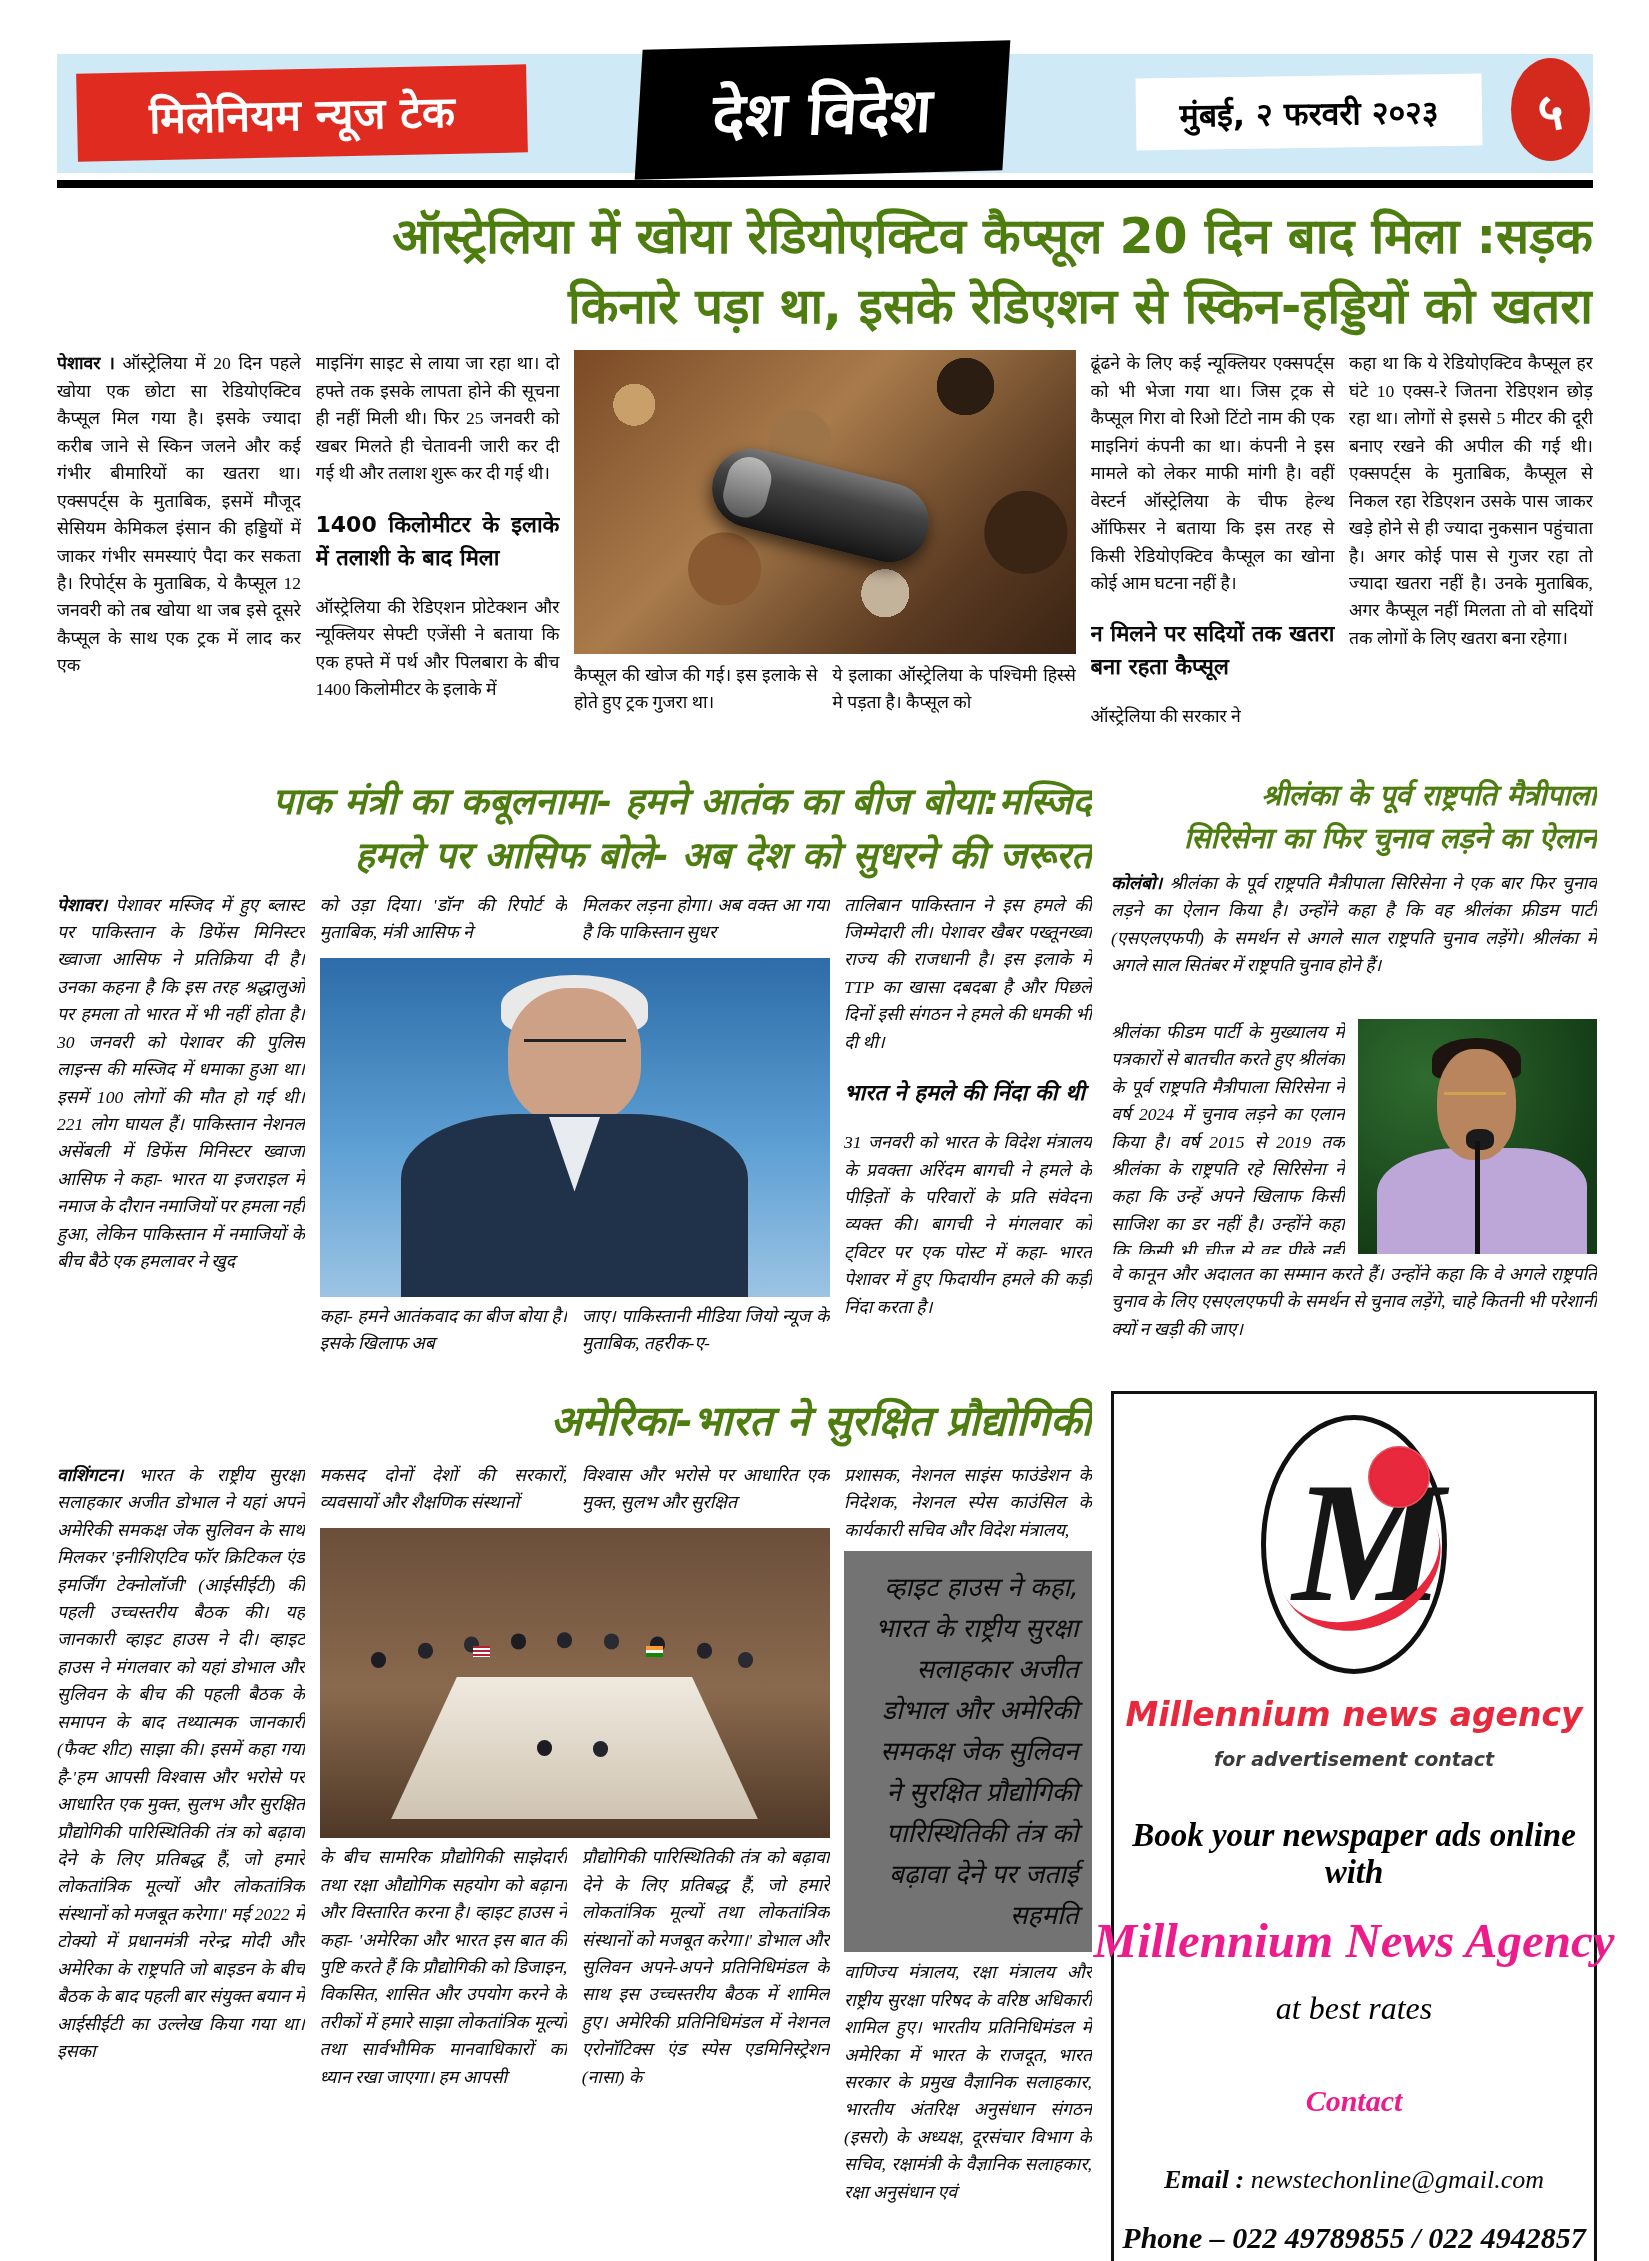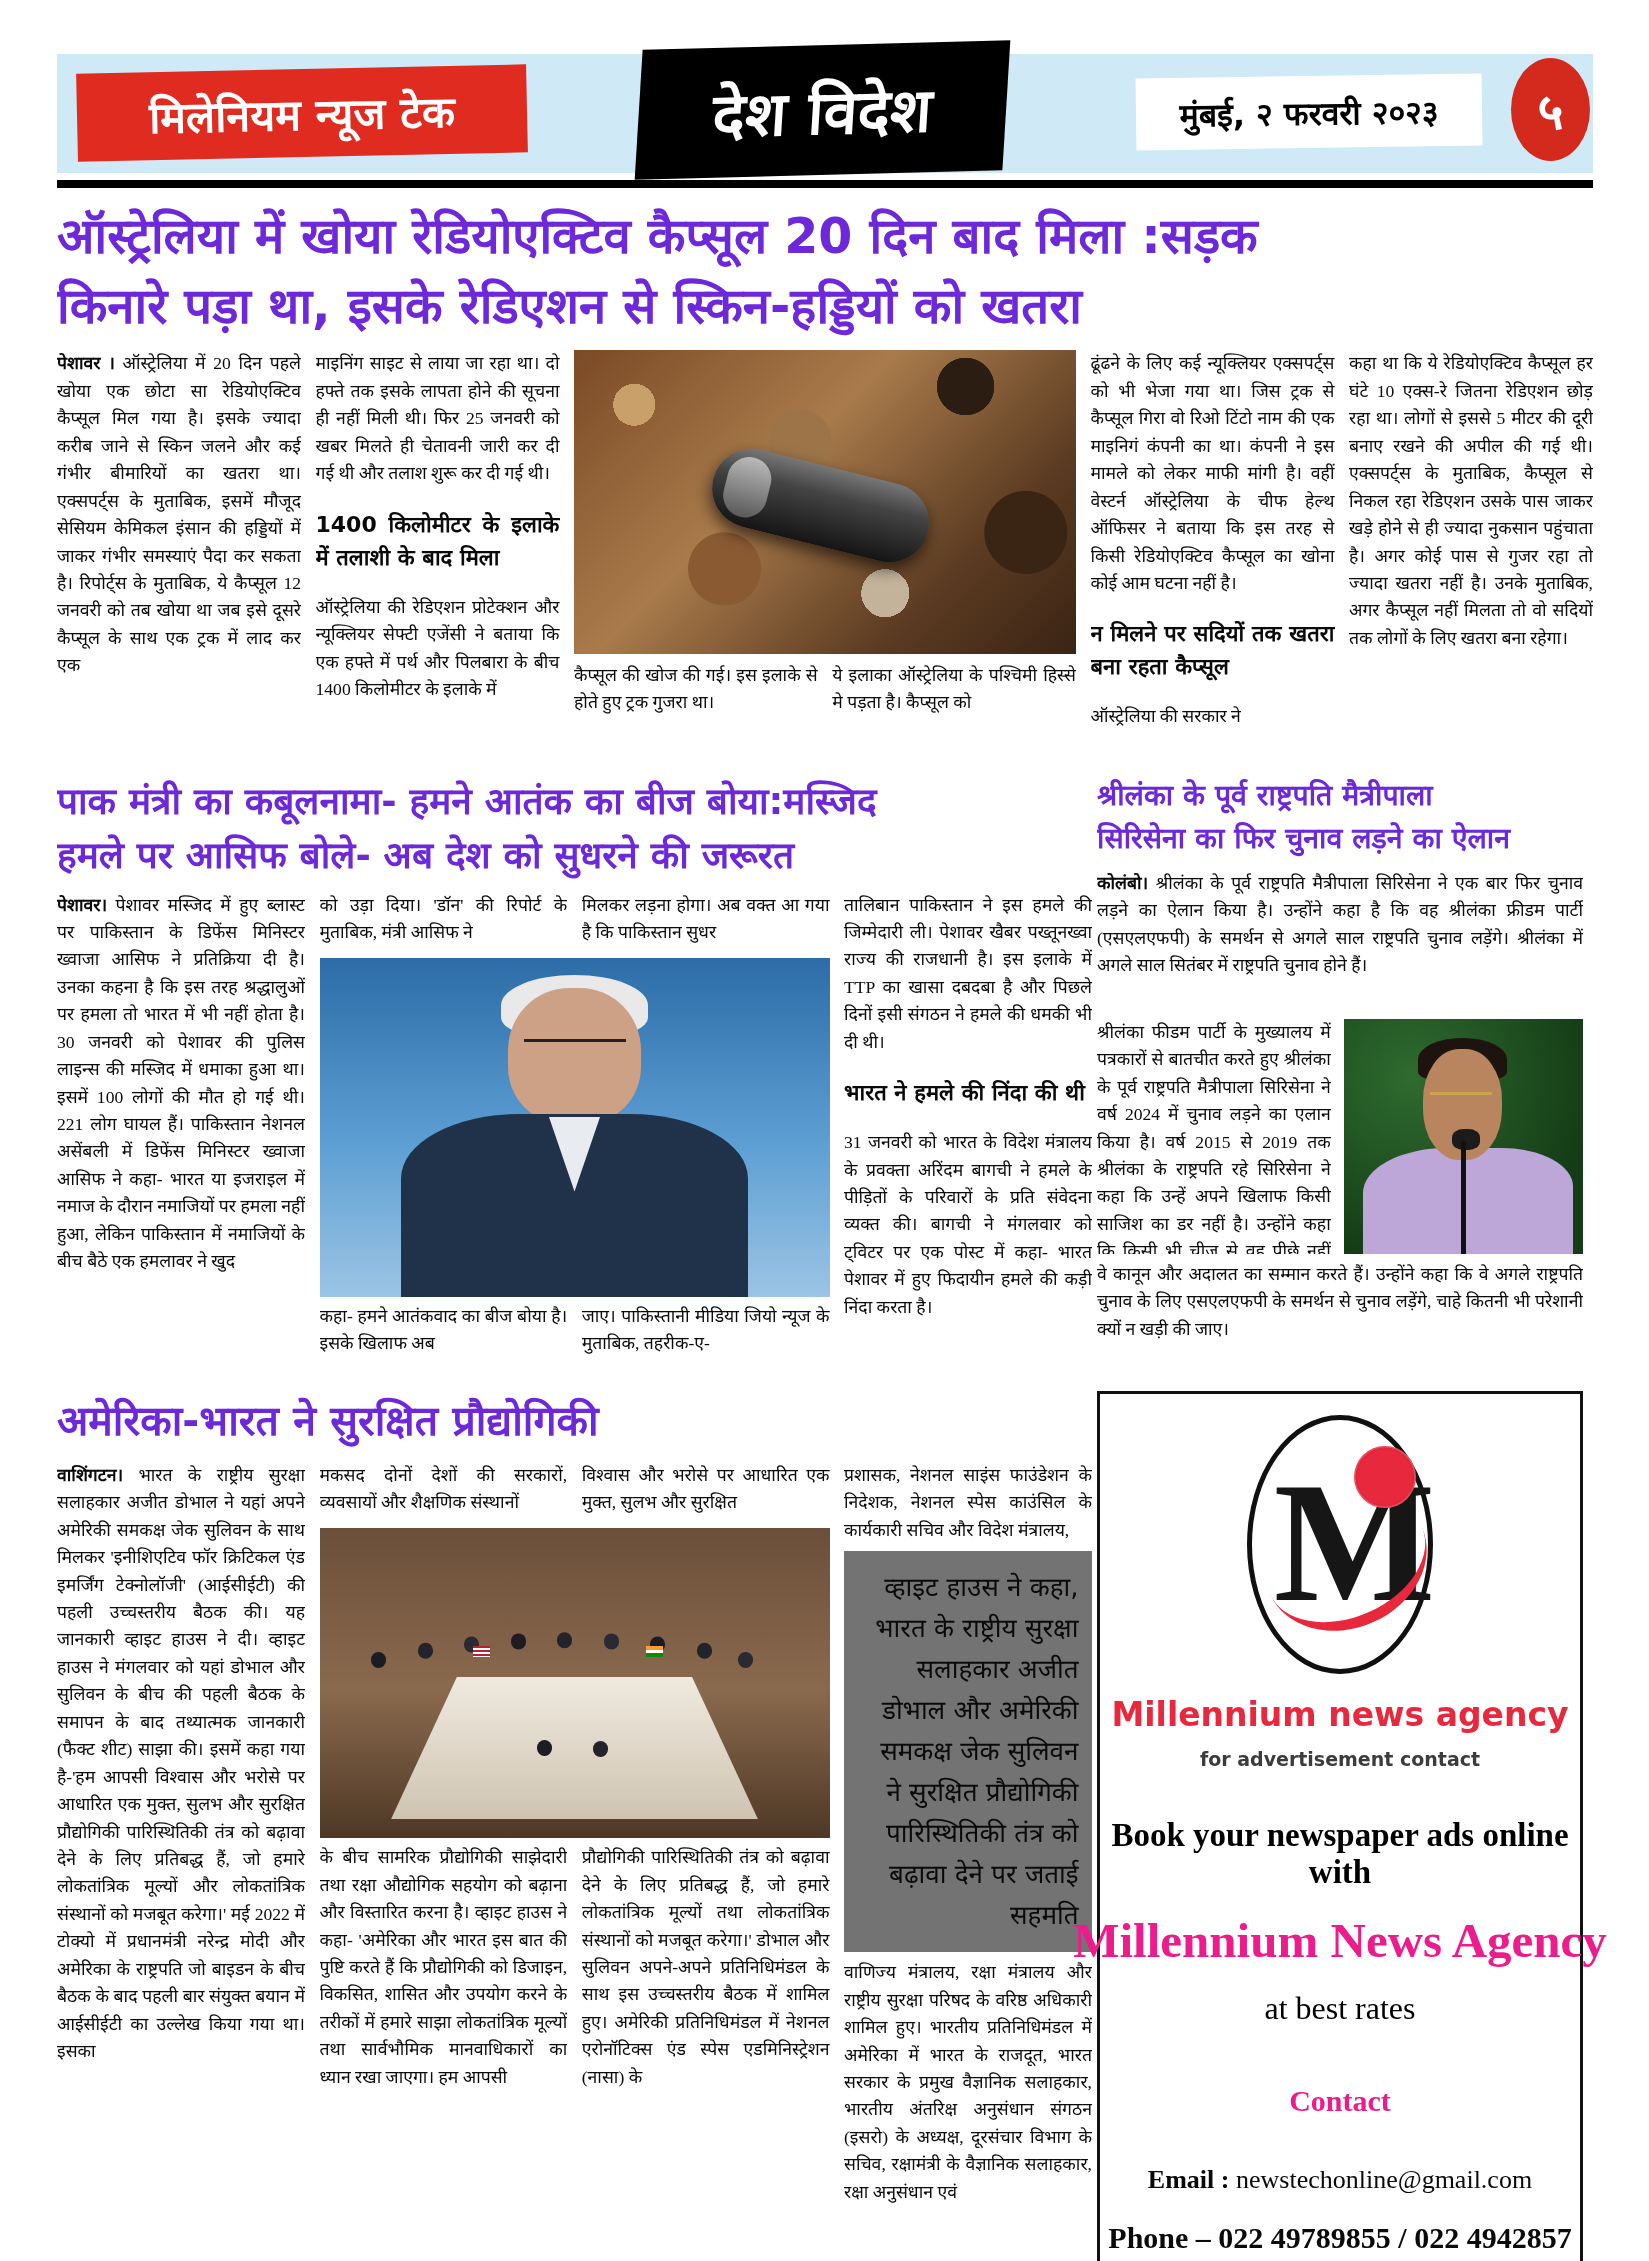--- a/index.html
+++ b/index.html
@@ -32,21 +32,21 @@
     font-family:"DejaVu Sans",sans-serif;
   }
   .mh-page {
     position:absolute; right:3.1px; top:4.1px; width:79px; height:103px;
     background:#d42a1e; color:#fff; border-radius:50%;
     display:flex; align-items:center; justify-content:center; font-size:50px; font-weight:bold;
   }
   .mh-rule { height:8.3px; background:#000; margin-top:7.2px; }
 
   
-  .headline { text-align:left; font-weight:800; color:#6d28d9; font-family:"DejaVu Sans",sans-serif; }
+  .headline { text-align:right; font-weight:800; color:#4d7c0f; font-family:"DejaVu Sans",sans-serif; }
   .headline div { white-space:nowrap; overflow:hidden; }
   .h1 { margin-top:13.5px; font-size:49px; line-height:1.42; }
   .h2 { font-size:37px; line-height:1.45; }
   .h3 { font-size:28.5px; line-height:1.5; }
   .h4 { font-size:41px; line-height:1.5; }
 
   
   .cols { display:flex; gap:14.5px; overflow:hidden; }
   .col { font-size:17.6px; line-height:1.56; text-align:justify; overflow:hidden; }
   .w1 { width:244px; } .w2 { width:248px; }
@@ -125,21 +125,21 @@
   .ad-brand { color:#e8283c; font-weight:bold; font-size:33px; margin-top:6.2px; font-family:"DejaVu Sans",sans-serif; }
   .ad-contact-line { color:#3c3c3c; font-weight:bold; font-size:19px; margin-top:14.5px; font-family:"DejaVu Sans",sans-serif; }
   .ad-book { color:#000; font-weight:bold; font-size:33px; margin-top:47px; font-family:"Liberation Serif",serif; }
   .ad-agency { color:#ec1c8d; font-weight:bold; font-size:49px; margin-top:21px; font-family:"Liberation Serif",serif; white-space:nowrap; }
   .ad-rates { color:#000; font-size:32px; margin-top:21px; }
   .ad-contact { color:#ec1c8d; font-weight:bold; font-size:30px; margin-top:57px; }
   .ad-email { font-size:26px; margin-top:47px; }
   .ad-email b { font-weight:bold; }
   .ad-phone { font-size:30px; font-weight:bold; margin-top:26px; white-space:nowrap; }
 
-  .row { display:flex; gap:5px; }
+  .row { display:flex; gap:19px;font-style:italic; }
   .vspace-s { height:9.3px; } .vspace-m { height:15.5px; }
 </style>
 </head>
 <body>
 
 <div class="page">
 
   <div class="masthead">
     <div class="mh-brand">
       <span>मिलेनियम न्यूज टेक</span>

